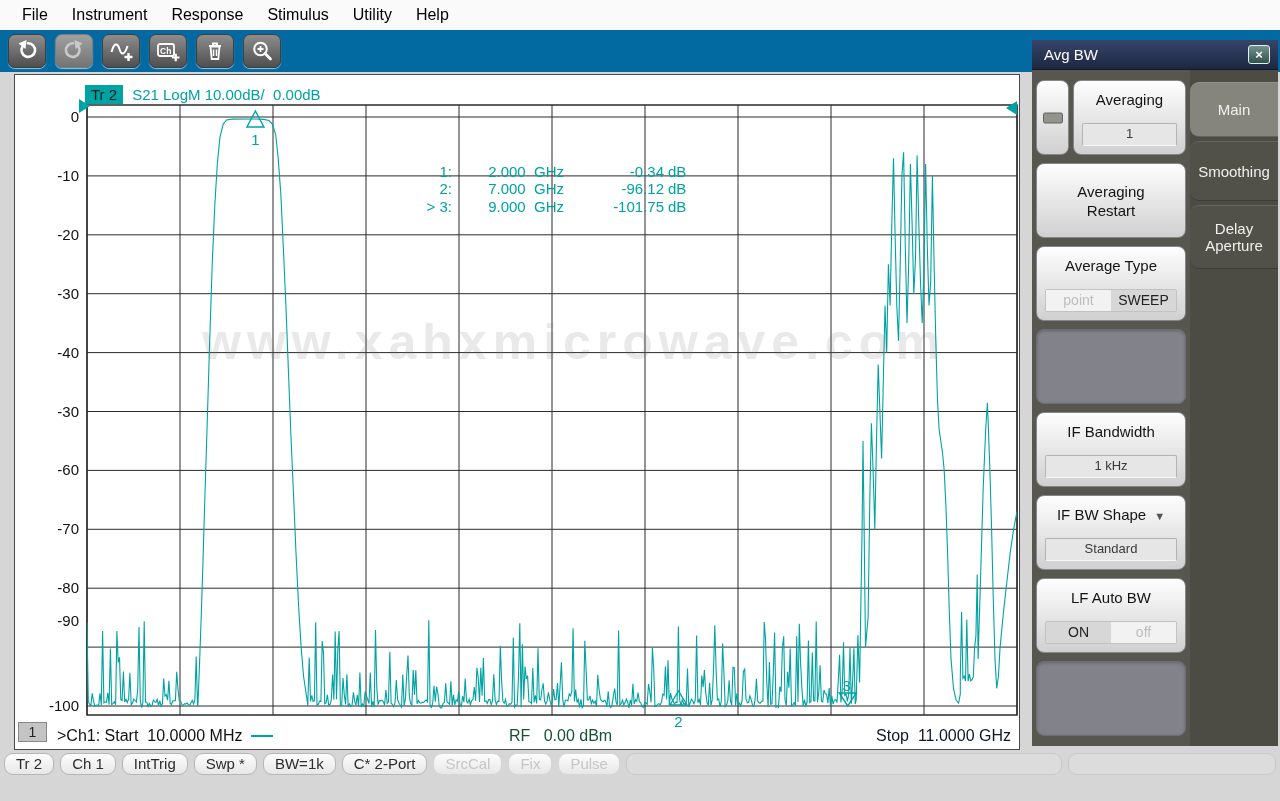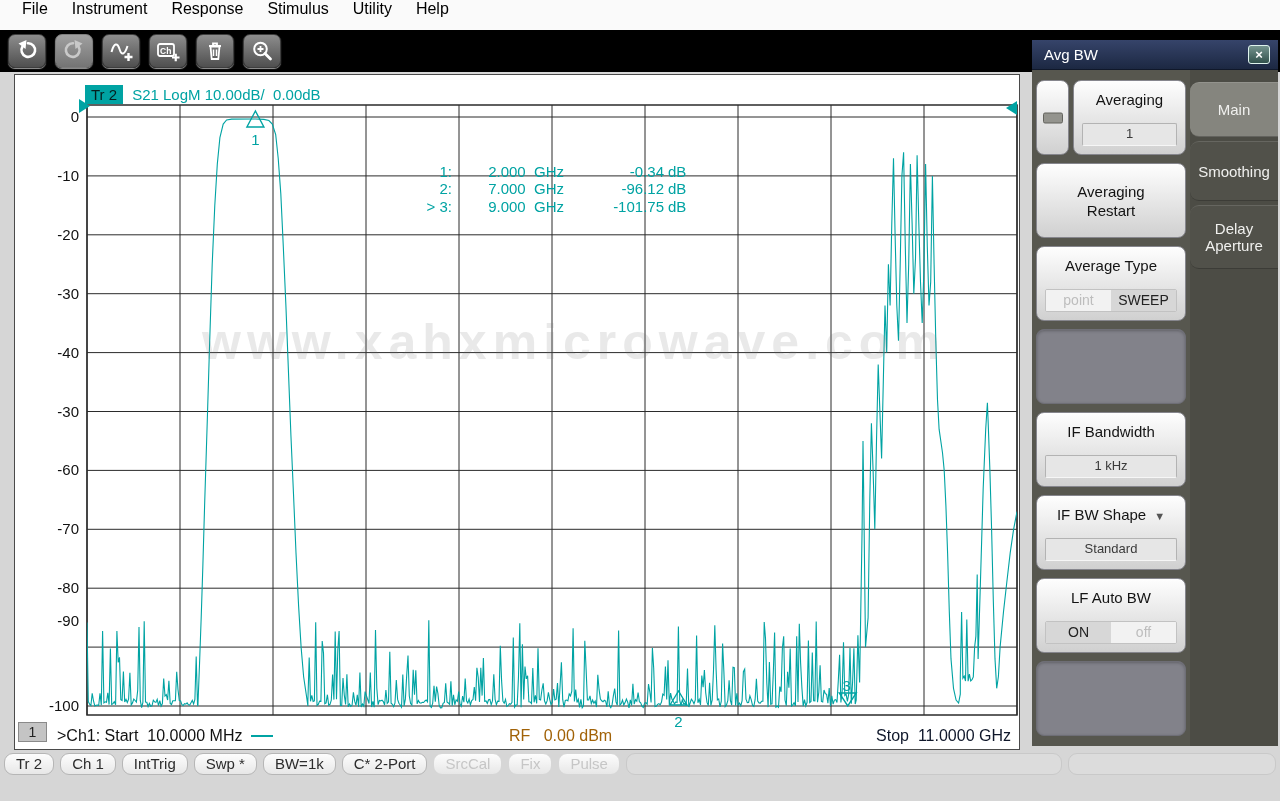--- a/index.html
+++ b/index.html
@@ -1,21 +1,21 @@
 <!DOCTYPE html>
 <html><head>
 <meta charset="utf-8">
 <style>
   html,body{margin:0;padding:0;width:1280px;height:801px;overflow:hidden;
     background:#d6d6d6;font-family:"Liberation Sans",sans-serif;-webkit-font-smoothing:antialiased;}
   
   .menu-bar{position:absolute;left:0;top:0;width:1280px;height:30px;background:#fafafa;
-    display:flex;padding-left:10px;box-sizing:border-box;}
+    display:flex;align-items:center;padding-left:10px;box-sizing:border-box;}
   .menu-item{font-size:16px;color:#000;padding:0 12px;cursor:default;}
-  .toolbar{position:absolute;left:0;top:30px;width:1280px;height:42px;background:#000000;
+  .toolbar{position:absolute;left:0;top:30px;width:1280px;height:42px;background:#0369a1;
     display:flex;align-items:center;padding-left:8px;box-sizing:border-box;gap:9px;}
   .tool-btn{width:38px;height:34px;border-radius:7px;border:1px solid #3e3e3e;
     background:linear-gradient(#8d8d8d,#4f4f4f);color:#fff;display:flex;align-items:center;
     justify-content:center;padding:0;box-shadow:0 1px 1px rgba(255,255,255,.6);}
   .tool-btn.disabled{background:linear-gradient(#a0a0a0,#747474);border-color:#7d7d7d;color:#c9c9c9;}
   .tool-btn svg{width:24px;height:24px;display:block;}
   
   .plot-window{position:absolute;left:14px;top:74px;width:1004px;height:674px;background:#fff;
     border:1px solid #4a4a4a;box-sizing:content-box;}
   .trace-header{position:absolute;left:70px;top:10px;display:flex;align-items:center;z-index:3;}
@@ -32,21 +32,21 @@
   .readout{position:absolute;left:381px;top:88px;display:grid;
     grid-template-columns:56px 112px 100px 30px;line-height:17.4px;font-size:15px;
     color:#00A3A3;z-index:3;}
   .ro-r{text-align:right;white-space:pre;}
   .ro-u{text-align:left;padding-left:4px;}
   .chan-badge{position:absolute;left:3px;top:647px;width:27px;height:18px;background:#c4c4c4;
     border:1px solid #8a8a8a;font-size:14px;color:#222;text-align:center;line-height:18px;z-index:3;}
   .status-left{position:absolute;left:42px;top:652px;display:flex;align-items:center;
     font-size:16px;color:#111;white-space:pre;z-index:3;}
   .trace-key{display:inline-block;width:22px;height:2px;background:#00A3A3;margin-left:9px;}
-  .status-center{position:absolute;left:494px;top:652px;font-size:16px;color:#a16207;white-space:pre;z-index:3;}
+  .status-center{position:absolute;left:494px;top:652px;font-size:16px;color:#14532d;white-space:pre;z-index:3;}
   .status-right{position:absolute;right:8px;top:652px;font-size:16px;color:#0f172a;white-space:pre;z-index:3;}
   .watermark{position:absolute;left:202px;top:313px;font-family:Liberation Sans, sans-serif;font-weight:bold;
     font-size:50px;letter-spacing:6px;color:rgba(120,120,120,0.16);z-index:100;pointer-events:none;white-space:pre;}
   
   .panel{position:absolute;left:1032px;top:40px;width:246px;height:706px;z-index:10;}
   .panel-title{height:30px;background:linear-gradient(#36446456,#1c2842) #243150;
     background:linear-gradient(#36446a,#1c2842);color:#fff;font-size:15px;line-height:30px;
     padding-left:12px;position:relative;border-bottom:1px solid #10182a;box-sizing:border-box;}
   .close-btn{position:absolute;right:8px;top:5px;width:22px;height:19px;border-radius:3px;
     background:linear-gradient(#74938e,#31514c);border:1px solid #dff3ee;color:#fff;font-size:13px;

